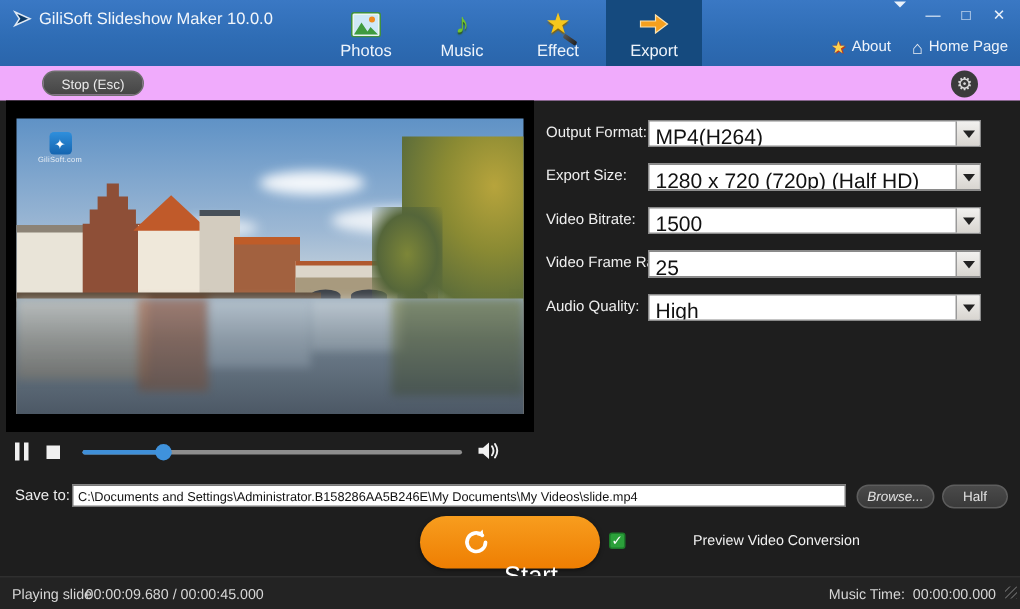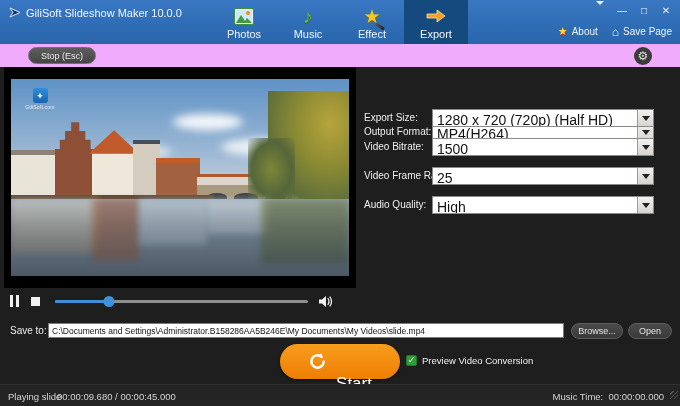--- a/index.html
+++ b/index.html
@@ -71,31 +71,31 @@
   .combo-btn { width:16px; border-left:1px solid #9a9a9a; background:linear-gradient(180deg,#f2f1ef,#d8d5d0);
     display:flex; align-items:center; justify-content:center; }
   .combo-arrow { width:0; height:0; border-left:4px solid transparent; border-right:4px solid transparent; border-top:5px solid #222; }
   
   .save-row { position:absolute; left:0; top:320px; width:664px; height:20px; }
   .save-label { position:absolute; left:10px; top:5px; font-size:10px; color:#ededed; }
   .save-input { position:absolute; left:48px; top:3px; width:516px; height:15px; background:#fff; border:1px solid #7a7a7a;
     font-family:"Liberation Sans", sans-serif; font-size:8.5px; color:#111; padding:0 3px; }
   .mini-btn { position:absolute; top:3px; height:16px; border-radius:8px; background:linear-gradient(180deg,#4a4a4a,#3a3a3a);
     border:1px solid #5d5d5d; color:#e2e2e2; font-size:9px; display:flex; align-items:center; justify-content:center; }
-  .browse-btn { left:571px; width:52px; }
+  .browse-btn { left:571px; width:52px;font-style:italic; }
   .open-btn { left:628px; width:44px; }
   
   .start-btn { position:absolute; left:280px; top:344px; width:120px; height:35px; border-radius:18px;
     background:linear-gradient(180deg,#f89d1e,#ee7e02); display:flex; align-items:center; justify-content:center; gap:9px;
     box-shadow:0 1px 3px rgba(0,0,0,.5); }
   .start-label { color:#fff; font-size:17px;margin-top:44px; }
   .checkbox-wrap { position:absolute; left:406px; top:355px; display:flex; align-items:center; gap:5px; }
   .checkbox { width:11px; height:11px; background:#2ba03a; border:1px solid #1d7a2a; border-radius:2px;
     display:flex; align-items:center; justify-content:center; color:#fff; font-size:9px; line-height:9px; }
-  .checkbox-label { font-size:9.5px; color:#f0f0f0; }
+  .checkbox-label { font-size:9.5px; color:#f0f0f0;margin-left:40px; }
   
   .statusbar { position:absolute; left:0; top:384px; width:680px; height:22px; background:#232323; border-top:1px solid #2f2f2f; }
   .statusbar span { position:absolute; top:6px; font-size:9.5px; color:#d6d6d6; white-space:pre; }
   .st-playing { left:8px; }
   .st-time { left:57px; }
   .st-photo { right:104px; }
   .st-music { right:16px; }
   .grip { position:absolute; right:2px; bottom:2px; width:8px; height:8px;
     background:repeating-linear-gradient(135deg,transparent 0 2px,#555 2px 3px); }
 </style>
@@ -155,21 +155,21 @@
       </div>
     </div>
 
     <div class="hdr-links">
       <span class="hdr-link">
         <span class="about-glyph">★</span>
         <span>About</span>
       </span>
       <span class="hdr-link">
         <span class="home-glyph">⌂</span>
-        <span>Save Page</span>
+        <span>Home Page</span>
       </span>
     </div>
   </div>
 
   <div class="toolbar">
     <div class="stop-btn">Stop (Esc)</div>
     <div class="gear-btn">
         <span>⚙</span>
       </div>
   </div>
@@ -226,21 +226,21 @@
     </div>
     <span class="vol">
       <svg width="15" height="13" viewBox="0 0 15 13">
           <path d="M1 4.5 h3 L8 1 v11 L4 8.5 H1 Z" fill="#f0f0f0"></path>
           <path d="M10 3.5 q2 3 0 6 M12 2 q3 4.5 0 9" stroke="#f0f0f0" stroke-width="1.3" fill="none" stroke-linecap="round"></path>
         </svg>
     </span>
   </div>
 
   <div class="panel">
-    <div class="field-row" style="top:0;margin-top:43px;">
+    <div class="field-row" style="top:0;">
       <span class="field-label">Output Format:</span>
       <div class="combo">
         <span class="combo-val">MP4(H264)</span>
         <span class="combo-btn">
             <span class="combo-arrow"></span>
           </span>
       </div>
     </div>
     <div class="field-row" style="top:29px;">
       <span class="field-label">Export Size:</span>
@@ -277,21 +277,21 @@
             <span class="combo-arrow"></span>
           </span>
       </div>
     </div>
   </div>
 
   <div class="save-row">
     <span class="save-label">Save to:</span>
     <input class="save-input" type="text" value="C:\Documents and Settings\Administrator.B158286AA5B246E\My Documents\My Videos\slide.mp4" style="">
     <div class="mini-btn browse-btn">Browse...</div>
-    <div class="mini-btn open-btn">Open</div>
+    <div class="mini-btn open-btn">Half</div>
   </div>
 
   <div class="start-btn">
     <svg width="19" height="19" viewBox="0 0 20 20">
       <path d="M16.5 10 a6.5 6.5 0 1 1 -2.2 -4.9" stroke="#fff" stroke-width="2.6" fill="none" stroke-linecap="round"></path>
       <path d="M14.5 1 L15 6 L10.5 5 Z" fill="#fff"></path>
     </svg>
     <span class="start-label">Start</span>
   </div>
   <div class="checkbox-wrap">

